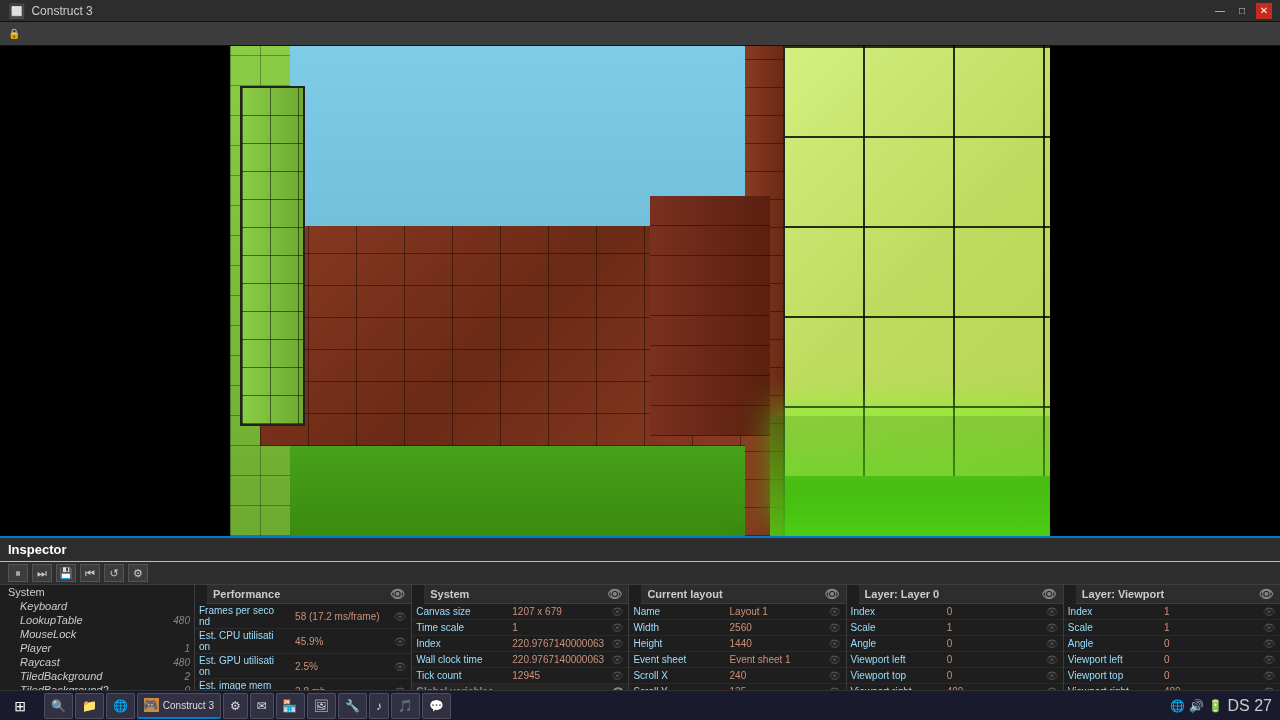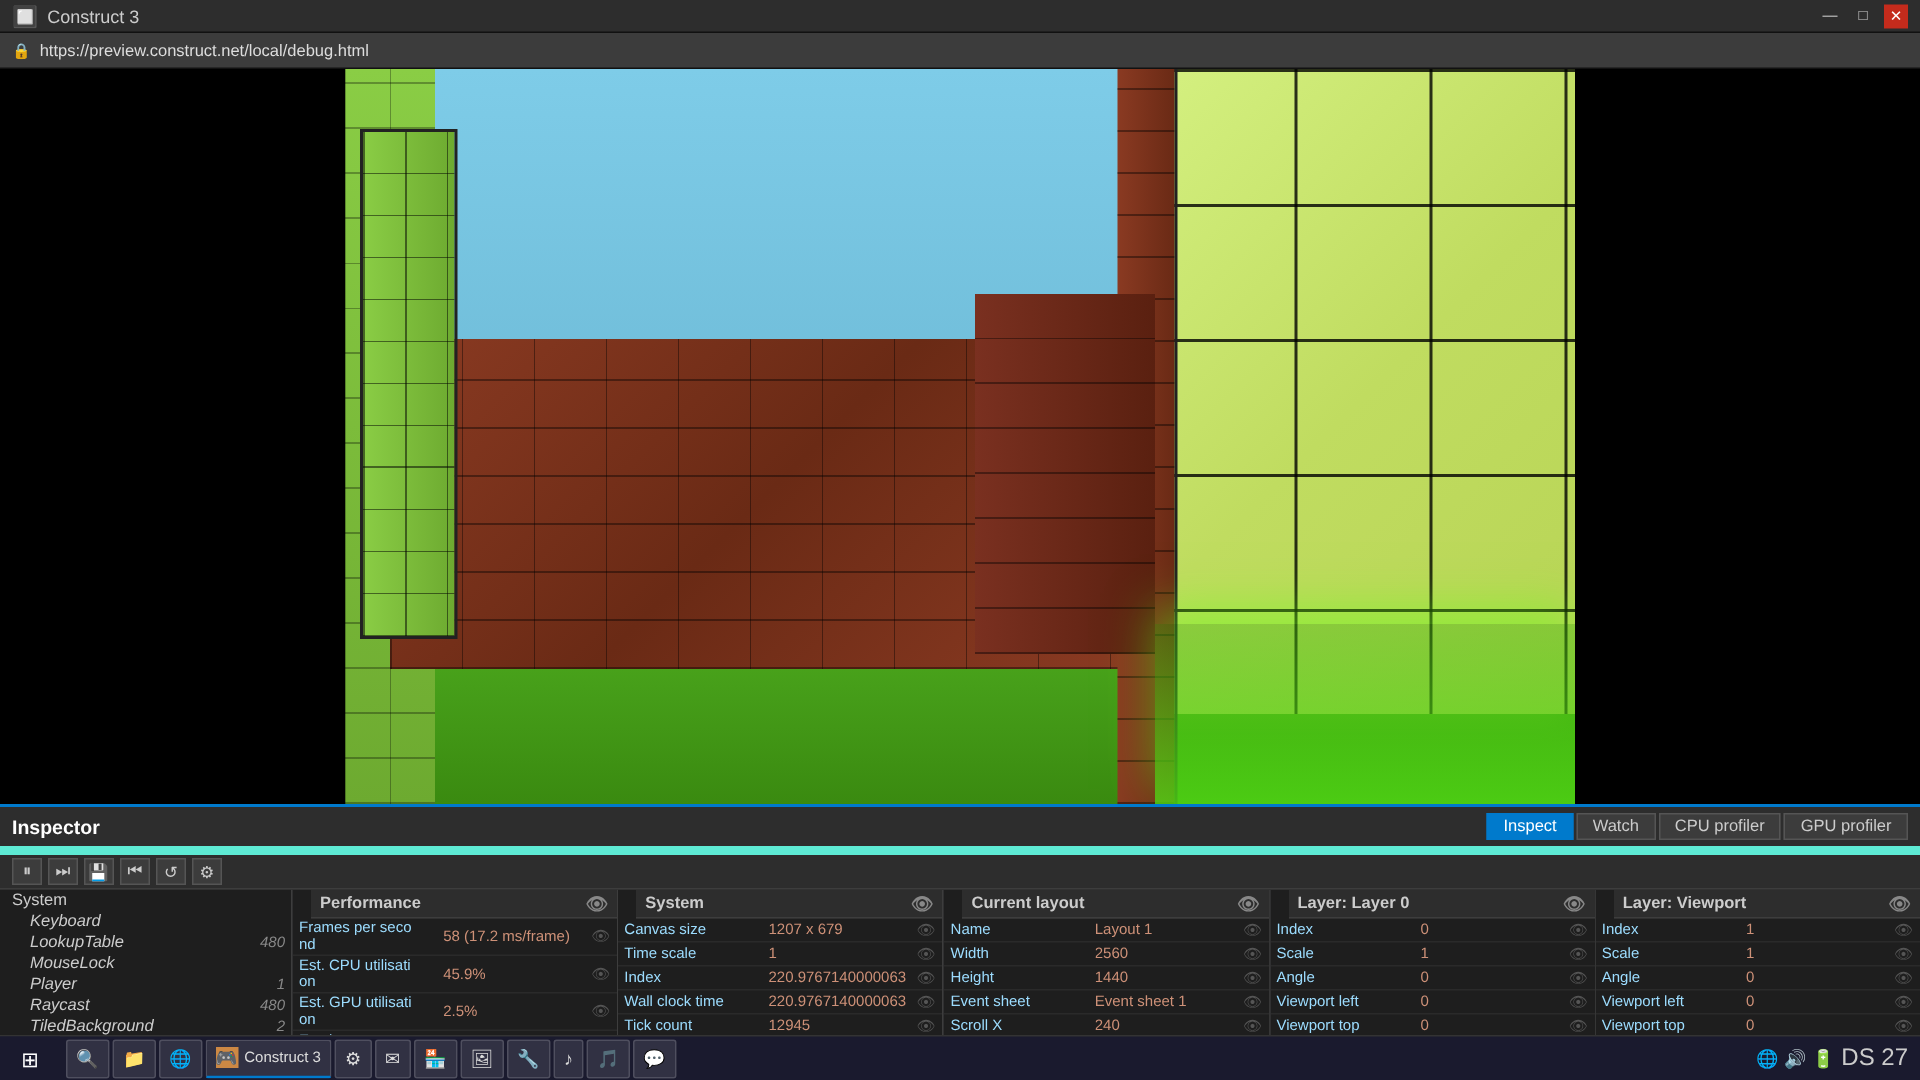--- a/index.html
+++ b/index.html
@@ -76,21 +76,21 @@
       display: flex;
       flex-direction: column;
     }
 
     #inspector-header {
       display: flex;
       align-items: center;
       justify-content: space-between;
       padding: 4px 8px;
       background: #2d2d2d;
-      border-bottom: 6px solid #5eead4;
+      border-bottom: 1px solid #5eead4;
     }
 
     #inspector-title {
       font-size: 13px;
       font-weight: bold;
       color: #fff;
     }
 
     #inspector-status {
       font-size: 10px;
@@ -266,21 +266,20 @@
   <span class="title">Construct 3</span>
   <div class="controls">
     <div class="ctrl-btn">—</div>
     <div class="ctrl-btn">□</div>
     <div class="ctrl-btn" style="background:#c42b1c;color:#fff;">✕</div>
   </div>
 </div>
 
 <div id="addressbar">
   <span class="lock-icon">🔒</span>
-  <span class="url">https://preview.construct.net/local/debug.html</span>
 </div>
 
 <div id="canvas-area">
   <div class="side-black-left"></div>
 
   <div id="scene">
 
     <div style="position:absolute;top:0;left:0;width:100%;height:60%;background:linear-gradient(to bottom,#7ecce8,#6bb8d4);"></div>
 
     <div style="position:absolute;bottom:0;left:0;width:100%;height:42%;background:linear-gradient(to bottom,#5abf28,#3a8a10);"></div>
@@ -325,26 +324,20 @@
   </div>
 
   <div class="side-black-right"></div>
 </div>
 
 <div id="inspector">
 
   <div id="inspector-header">
     <div style="display:flex;align-items:center;gap:12px;">
       <span id="inspector-title">Inspector</span>
-    </div>
-    <div id="inspector-tabs">
-      <div class="tab-btn active">Inspect</div>
-      <div class="tab-btn">Watch</div>
-      <div class="tab-btn">CPU profiler</div>
-      <div class="tab-btn">GPU profiler</div>
     </div>
   </div>
 
   <div id="inspector-toolbar">
     <div class="toolbar-btn">⏸</div>
     <div class="toolbar-btn">⏭</div>
     <div class="toolbar-btn">💾</div>
     <div class="toolbar-btn">⏮</div>
     <div class="toolbar-btn">↺</div>
     <div class="toolbar-btn">⚙</div>

